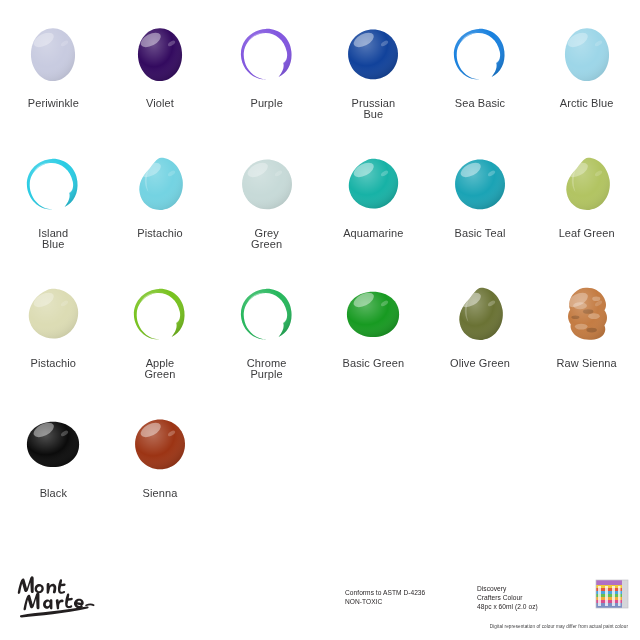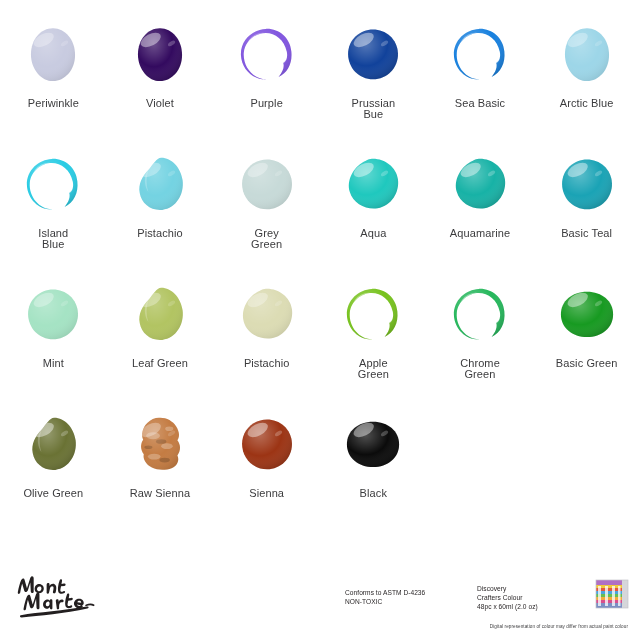--- a/index.html
+++ b/index.html
@@ -327,43 +327,20 @@
           <path d="M50,6 C72,6 92,22 93,47 C94,72 74,92 50,92 C26,92 7,73 7,48 C7,23 28,6 50,6 Z" fill="url(#rgg9)"></path>
         </svg>
       </div>
       <div class="swatch-label">Grey
 Green</div>
     </div>
     <div class="swatch-cell">
       <div class="blob-wrap">
         <svg class="blob" viewBox="0 0 100 100" width="58" height="58">
           <defs>
-            <radialGradient id="rgg10" cx="36%" cy="30%" r="78%">
-              <stop offset="0%" stop-color="#ffffff" stop-opacity="0.28"></stop>
-              <stop offset="55%" stop-color="#ffffff" stop-opacity="0"></stop>
-              <stop offset="100%" stop-color="#000000" stop-opacity="0.18"></stop>
-            </radialGradient>
-            <clipPath id="cpg10">
-              <path d="M46,5 C68,3 90,18 93,40 C96,62 82,86 58,90 C38,93 16,82 10,62 C4,42 16,20 34,10 C38,8 42,5 46,5 Z"></path>
-            </clipPath>
-          </defs>
-          <path d="M46,5 C68,3 90,18 93,40 C96,62 82,86 58,90 C38,93 16,82 10,62 C4,42 16,20 34,10 C38,8 42,5 46,5 Z" fill="#1FC8BE"></path>
-          <g clip-path="url(#cpg10)">
-            <ellipse cx="34" cy="24" rx="19" ry="10" fill="#ffffff" opacity="0.42" transform="rotate(-28 34 24)"></ellipse>
-            <ellipse cx="70" cy="30" rx="7" ry="3.4" fill="#ffffff" opacity="0.231" transform="rotate(-34 70 30)"></ellipse>
-          </g>
-          <path d="M46,5 C68,3 90,18 93,40 C96,62 82,86 58,90 C38,93 16,82 10,62 C4,42 16,20 34,10 C38,8 42,5 46,5 Z" fill="url(#rgg10)"></path>
-        </svg>
-      </div>
-      <div class="swatch-label">Aqua</div>
-    </div>
-    <div class="swatch-cell">
-      <div class="blob-wrap">
-        <svg class="blob" viewBox="0 0 100 100" width="58" height="58">
-          <defs>
             <radialGradient id="rgg11" cx="36%" cy="30%" r="78%">
               <stop offset="0%" stop-color="#ffffff" stop-opacity="0.28"></stop>
               <stop offset="55%" stop-color="#ffffff" stop-opacity="0"></stop>
               <stop offset="100%" stop-color="#000000" stop-opacity="0.18"></stop>
             </radialGradient>
             <clipPath id="cpg11">
               <path d="M46,5 C68,3 90,18 93,40 C96,62 82,86 58,90 C38,93 16,82 10,62 C4,42 16,20 34,10 C38,8 42,5 46,5 Z"></path>
             </clipPath>
           </defs>
           <path d="M46,5 C68,3 90,18 93,40 C96,62 82,86 58,90 C38,93 16,82 10,62 C4,42 16,20 34,10 C38,8 42,5 46,5 Z" fill="#17B2A6"></path>
@@ -391,43 +368,20 @@
           </defs>
           <path d="M50,6 C72,6 92,22 93,47 C94,72 74,92 50,92 C26,92 7,73 7,48 C7,23 28,6 50,6 Z" fill="#1AA3B5"></path>
           <g clip-path="url(#cpg12)">
             <ellipse cx="34" cy="24" rx="19" ry="10" fill="#ffffff" opacity="0.42" transform="rotate(-28 34 24)"></ellipse>
             <ellipse cx="70" cy="30" rx="7" ry="3.4" fill="#ffffff" opacity="0.231" transform="rotate(-34 70 30)"></ellipse>
           </g>
           <path d="M50,6 C72,6 92,22 93,47 C94,72 74,92 50,92 C26,92 7,73 7,48 C7,23 28,6 50,6 Z" fill="url(#rgg12)"></path>
         </svg>
       </div>
       <div class="swatch-label">Basic Teal</div>
-    </div>
-    <div class="swatch-cell">
-      <div class="blob-wrap">
-        <svg class="blob" viewBox="0 0 100 100" width="58" height="58">
-          <defs>
-            <radialGradient id="rgg13" cx="36%" cy="30%" r="78%">
-              <stop offset="0%" stop-color="#ffffff" stop-opacity="0.2"></stop>
-              <stop offset="55%" stop-color="#ffffff" stop-opacity="0"></stop>
-              <stop offset="100%" stop-color="#000000" stop-opacity="0.1"></stop>
-            </radialGradient>
-            <clipPath id="cpg13">
-              <path d="M50,6 C72,6 92,22 93,47 C94,72 74,92 50,92 C26,92 7,73 7,48 C7,23 28,6 50,6 Z"></path>
-            </clipPath>
-          </defs>
-          <path d="M50,6 C72,6 92,22 93,47 C94,72 74,92 50,92 C26,92 7,73 7,48 C7,23 28,6 50,6 Z" fill="#A5E3C4"></path>
-          <g clip-path="url(#cpg13)">
-            <ellipse cx="34" cy="24" rx="19" ry="10" fill="#ffffff" opacity="0.3" transform="rotate(-28 34 24)"></ellipse>
-            <ellipse cx="70" cy="30" rx="7" ry="3.4" fill="#ffffff" opacity="0.165" transform="rotate(-34 70 30)"></ellipse>
-          </g>
-          <path d="M50,6 C72,6 92,22 93,47 C94,72 74,92 50,92 C26,92 7,73 7,48 C7,23 28,6 50,6 Z" fill="url(#rgg13)"></path>
-        </svg>
-      </div>
-      <div class="swatch-label">Mint</div>
     </div>
     <div class="swatch-cell">
       <div class="blob-wrap">
         <svg class="blob" viewBox="0 0 100 100" width="58" height="58">
           <defs>
             <radialGradient id="rgg14" cx="36%" cy="30%" r="78%">
               <stop offset="0%" stop-color="#ffffff" stop-opacity="0.2"></stop>
               <stop offset="55%" stop-color="#ffffff" stop-opacity="0"></stop>
               <stop offset="100%" stop-color="#000000" stop-opacity="0.1"></stop>
             </radialGradient>
@@ -510,21 +464,21 @@
           <path d="M48,5 C70,4 90,20 92,44 C94,64 86,80 70,88 C78,78 80,70 78,64 C84,60 86,52 84,44 C80,24 64,12 48,12 C30,12 12,26 10,46 C8,70 26,92 50,92 C28,94 6,76 5,50 C4,24 26,6 48,5 Z" fill="#26B75C"></path>
           <path d="M84,44 C86,54 84,62 78,66 C82,58 83,50 81,44 Z" fill="#ffffff" opacity="0.22"></path>
           <g clip-path="url(#cpg17)">
             <ellipse cx="34" cy="24" rx="19" ry="10" fill="#ffffff" opacity="0.42" transform="rotate(-28 34 24)"></ellipse>
             <ellipse cx="70" cy="30" rx="7" ry="3.4" fill="#ffffff" opacity="0.231" transform="rotate(-34 70 30)"></ellipse>
           </g>
           <path d="M48,5 C70,4 90,20 92,44 C94,64 86,80 70,88 C78,78 80,70 78,64 C84,60 86,52 84,44 C80,24 64,12 48,12 C30,12 12,26 10,46 C8,70 26,92 50,92 C28,94 6,76 5,50 C4,24 26,6 48,5 Z" fill="url(#rgg17)"></path>
         </svg>
       </div>
       <div class="swatch-label">Chrome
-Green</div>
+Purple</div>
     </div>
     <div class="swatch-cell">
       <div class="blob-wrap">
         <svg class="blob" viewBox="0 0 100 100" width="58" height="58">
           <defs>
             <radialGradient id="rgg18" cx="36%" cy="30%" r="78%">
               <stop offset="0%" stop-color="#ffffff" stop-opacity="0.28"></stop>
               <stop offset="55%" stop-color="#ffffff" stop-opacity="0"></stop>
               <stop offset="100%" stop-color="#000000" stop-opacity="0.18"></stop>
             </radialGradient>
@@ -597,61 +551,61 @@
           </g>
           <path d="M48,3 C60,2 72,8 78,18 C84,28 84,36 80,42 C86,50 86,60 80,68 C84,76 80,86 70,90 C60,94 46,94 36,89 C26,84 20,74 22,66 C16,58 16,48 21,41 C17,32 20,20 28,12 C34,6 41,3 48,3 Z" fill="url(#rgg20)"></path>
         </svg>
       </div>
       <div class="swatch-label">Raw Sienna</div>
     </div>
     <div class="swatch-cell">
       <div class="blob-wrap">
         <svg class="blob" viewBox="0 0 100 100" width="58" height="58">
           <defs>
+            <radialGradient id="rgg22" cx="36%" cy="30%" r="78%">
+              <stop offset="0%" stop-color="#ffffff" stop-opacity="0.28"></stop>
+              <stop offset="55%" stop-color="#ffffff" stop-opacity="0"></stop>
+              <stop offset="100%" stop-color="#000000" stop-opacity="0.18"></stop>
+            </radialGradient>
+            <clipPath id="cpg22">
+              <path d="M50,10 C76,10 95,26 95,49 C95,72 75,88 50,88 C25,88 5,72 5,49 C5,26 24,10 50,10 Z"></path>
+            </clipPath>
+          </defs>
+          <path d="M50,10 C76,10 95,26 95,49 C95,72 75,88 50,88 C25,88 5,72 5,49 C5,26 24,10 50,10 Z" fill="#0B0B0B"></path>
+          <g clip-path="url(#cpg22)">
+            <ellipse cx="34" cy="24" rx="19" ry="10" fill="#ffffff" opacity="0.42" transform="rotate(-28 34 24)"></ellipse>
+            <ellipse cx="70" cy="30" rx="7" ry="3.4" fill="#ffffff" opacity="0.231" transform="rotate(-34 70 30)"></ellipse>
+          </g>
+          <path d="M50,10 C76,10 95,26 95,49 C95,72 75,88 50,88 C25,88 5,72 5,49 C5,26 24,10 50,10 Z" fill="url(#rgg22)"></path>
+        </svg>
+      </div>
+      <div class="swatch-label">Black</div>
+    </div>
+    <div class="swatch-cell">
+      <div class="blob-wrap">
+        <svg class="blob" viewBox="0 0 100 100" width="58" height="58">
+          <defs>
             <radialGradient id="rgg21" cx="36%" cy="30%" r="78%">
               <stop offset="0%" stop-color="#ffffff" stop-opacity="0.28"></stop>
               <stop offset="55%" stop-color="#ffffff" stop-opacity="0"></stop>
               <stop offset="100%" stop-color="#000000" stop-opacity="0.18"></stop>
             </radialGradient>
             <clipPath id="cpg21">
               <path d="M50,6 C72,6 92,22 93,47 C94,72 74,92 50,92 C26,92 7,73 7,48 C7,23 28,6 50,6 Z"></path>
             </clipPath>
           </defs>
           <path d="M50,6 C72,6 92,22 93,47 C94,72 74,92 50,92 C26,92 7,73 7,48 C7,23 28,6 50,6 Z" fill="#9C3414"></path>
           <g clip-path="url(#cpg21)">
             <ellipse cx="34" cy="24" rx="19" ry="10" fill="#ffffff" opacity="0.42" transform="rotate(-28 34 24)"></ellipse>
             <ellipse cx="70" cy="30" rx="7" ry="3.4" fill="#ffffff" opacity="0.231" transform="rotate(-34 70 30)"></ellipse>
           </g>
           <path d="M50,6 C72,6 92,22 93,47 C94,72 74,92 50,92 C26,92 7,73 7,48 C7,23 28,6 50,6 Z" fill="url(#rgg21)"></path>
         </svg>
       </div>
       <div class="swatch-label">Sienna</div>
-    </div>
-    <div class="swatch-cell">
-      <div class="blob-wrap">
-        <svg class="blob" viewBox="0 0 100 100" width="58" height="58">
-          <defs>
-            <radialGradient id="rgg22" cx="36%" cy="30%" r="78%">
-              <stop offset="0%" stop-color="#ffffff" stop-opacity="0.28"></stop>
-              <stop offset="55%" stop-color="#ffffff" stop-opacity="0"></stop>
-              <stop offset="100%" stop-color="#000000" stop-opacity="0.18"></stop>
-            </radialGradient>
-            <clipPath id="cpg22">
-              <path d="M50,10 C76,10 95,26 95,49 C95,72 75,88 50,88 C25,88 5,72 5,49 C5,26 24,10 50,10 Z"></path>
-            </clipPath>
-          </defs>
-          <path d="M50,10 C76,10 95,26 95,49 C95,72 75,88 50,88 C25,88 5,72 5,49 C5,26 24,10 50,10 Z" fill="#0B0B0B"></path>
-          <g clip-path="url(#cpg22)">
-            <ellipse cx="34" cy="24" rx="19" ry="10" fill="#ffffff" opacity="0.42" transform="rotate(-28 34 24)"></ellipse>
-            <ellipse cx="70" cy="30" rx="7" ry="3.4" fill="#ffffff" opacity="0.231" transform="rotate(-34 70 30)"></ellipse>
-          </g>
-          <path d="M50,10 C76,10 95,26 95,49 C95,72 75,88 50,88 C25,88 5,72 5,49 C5,26 24,10 50,10 Z" fill="url(#rgg22)"></path>
-        </svg>
-      </div>
-      <div class="swatch-label">Black</div>
     </div>
   </div>
 
 <div class="footer">
 
   <div class="logo">
     <svg viewBox="0 0 200 100" width="96" height="50" aria-label="Mont Marte">
       <g fill="#231f20">
 
         <path d="M8 44 C10 34 12 26 15 19 C17 15 21 14 22 18 L27 36 L34 14 C36 9 41 10 41 15 L41 43 C41 46 36 47 35 43 L34 24 L29 40 C27 45 22 45 21 40 L17 26 C15 33 14 39 13 45 C12 49 7 49 8 44 Z"></path>

